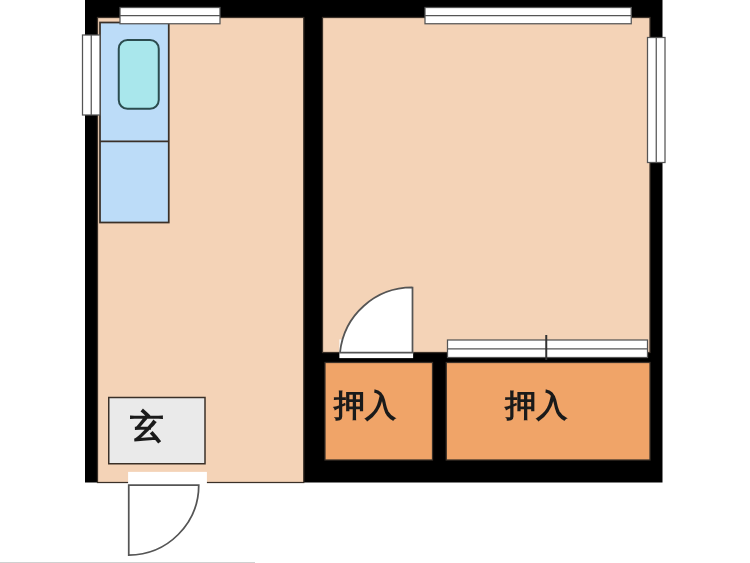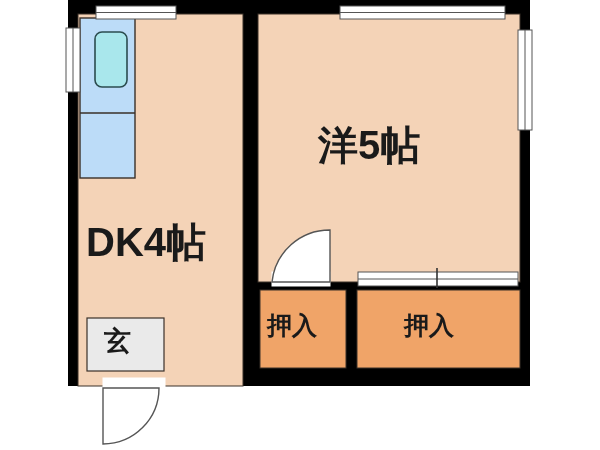--- a/index.html
+++ b/index.html
@@ -130,23 +130,21 @@
       <g>
         <rect x="358" y="272" width="160" height="14" fill="#FFFFFF" stroke="#555555" stroke-width="1"></rect>
         <line x1="358" y1="279" x2="518" y2="279" stroke="#555555" stroke-width="1"></line>
         <line x1="437" y1="268" x2="437" y2="288" stroke="#333333" stroke-width="1.6"></line>
       </g>
 
     </g>
 
   </svg>
 
-  <div class="room-label" id="label-dk">DK4帖</div>
 
-  <div class="room-label" id="label-yo">洋5帖</div>
 
   <div class="room-label" id="label-genkan">玄</div>
 
   <div class="room-label" id="label-oshiire-left">押入</div>
 
   <div class="room-label" id="label-oshiire-right">押入</div>
 
 </div>
 
 </body></html>

